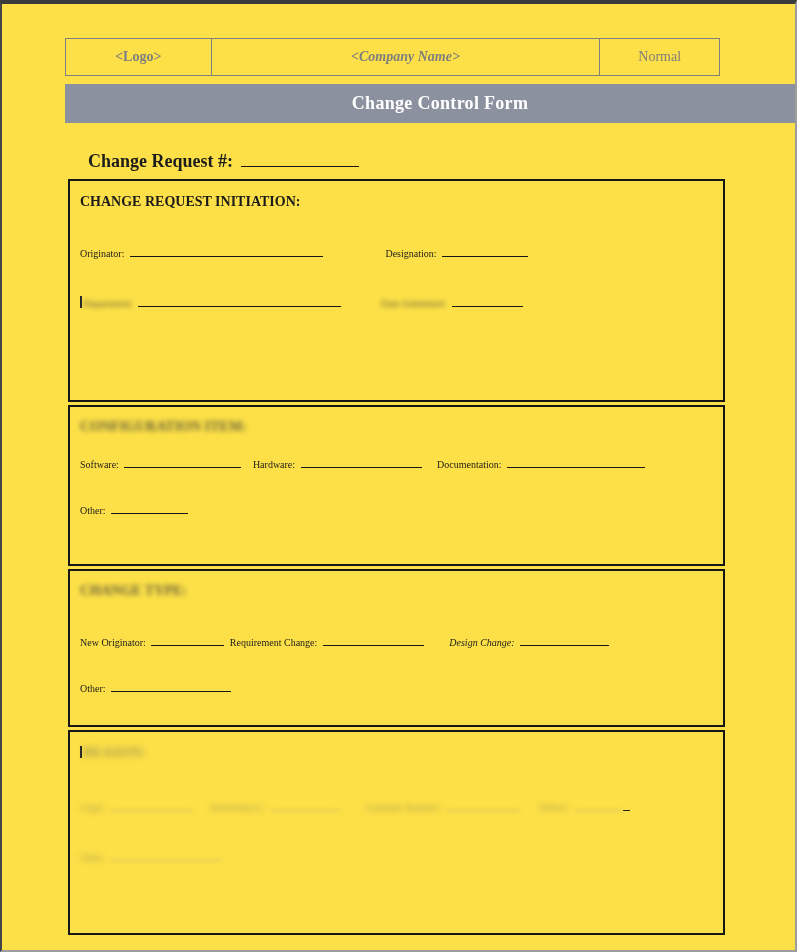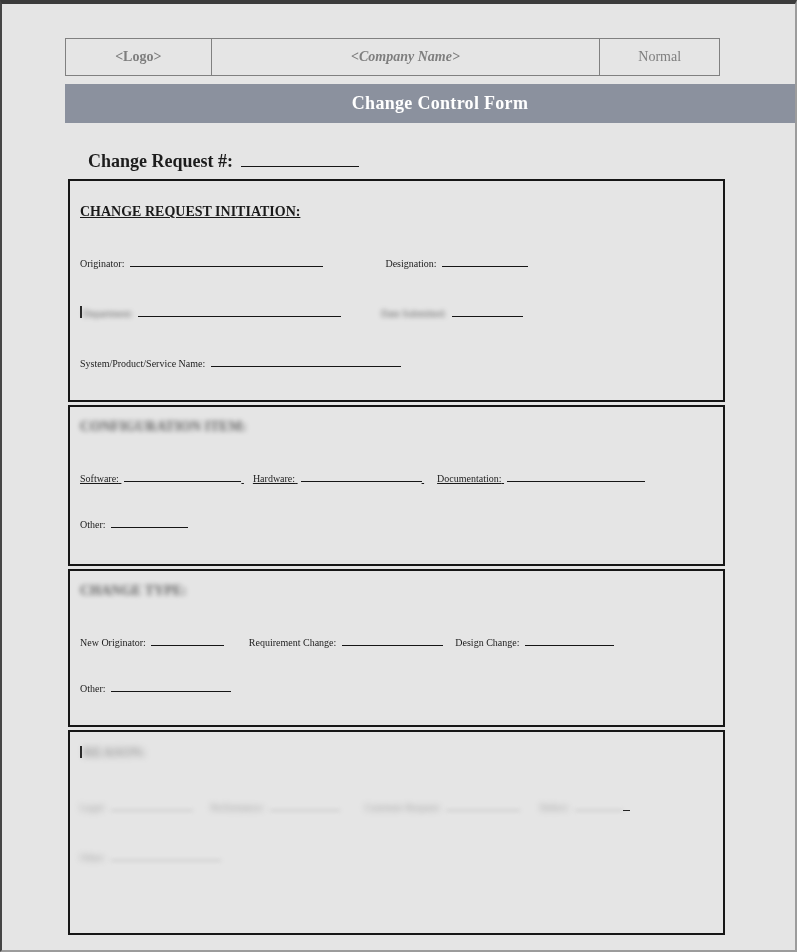--- a/index.html
+++ b/index.html
@@ -1,20 +1,20 @@
 <!DOCTYPE html>
 <html><head>
 <meta charset="utf-8">
 <style>
   html,body{margin:0;padding:0;background:#fff;}
   .page{
     position:relative;
     width:797px;height:952px;
     box-sizing:border-box;
-    background:#e5e5e5;
+    background:#fde047;
     border-top:4px solid #3b3b3b;
     border-left:2px solid #454545;
     border-right:2px solid #9c9c9c;
     border-bottom:2px solid #9c9c9c;
     font-family:"Liberation Serif","DejaVu Serif",serif;
     color:#1a1a1a;
     overflow:hidden;
   }
   
   .hdr-table{
@@ -55,21 +55,21 @@
     box-sizing:border-box;
     border:2px solid #161616;
     padding:0 14px 0 10px;
     overflow:hidden;
   }
   .s1{margin-top:7px;height:223px;}
   .s2{height:161px;}
   .s3{height:158px;}
   .s4{height:205px;}
   .sec-title{font-size:14px;font-weight:bold;white-space:nowrap;}
-  .s1 .sec-title{margin-top:23px;text-decoration:underline;}
+  .s1 .sec-title{margin-top:13px;}
   .s2 .sec-title,.s3 .sec-title{margin-top:12px;}
   .s4 .sec-title{margin-top:13px;}
   .row{font-size:10px;white-space:nowrap;}
   .label{color:#1c1c1c;}
   .line{
     display:inline-block;
     border-bottom:1.5px solid #161616;
     height:13px;
     margin-left:3px;
   }
@@ -113,50 +113,46 @@
       <span class="line" style="width:193px;"></span>
       <span class="label" style="margin-left:60px;">Designation:</span>
       <span class="line" style="width:86px;"></span>
     </div>
     <div class="row" style="margin-top:34px;">
       <span class="tick"></span><span class="label blur1">Department:</span>
       <span class="line" style="width:203px;"></span>
       <span class="label blur1" style="margin-left:37px;">Date Submitted:</span>
       <span class="line" style="width:71px;"></span>
     </div>
-    <div class="row" style="margin-top:34px;">
-      <span class="label">System/Product/Service Name:</span>
-      <span class="line" style="width:190px;"></span>
-    </div>
   </div>
 
   <div class="section s2">
     <div class="sec-title"><span class="blur1">CONFIGURATION ITEM:</span></div>
-    <div class="row" style="margin-top:33px;text-decoration:underline;">
+    <div class="row" style="margin-top:19px;">
       <span class="label">Software:</span>
       <span class="line" style="width:117px;"></span>
       <span class="label" style="margin-left:9px;">Hardware:</span>
       <span class="line" style="width:121px;"></span>
       <span class="label" style="margin-left:13px;">Documentation:</span>
       <span class="line" style="width:138px;"></span>
     </div>
     <div class="row" style="margin-top:30px;">
       <span class="label">Other:</span>
       <span class="line" style="width:77px;"></span>
     </div>
   </div>
 
   <div class="section s3">
     <div class="sec-title"><span class="blur1">CHANGE TYPE:</span></div>
     <div class="row" style="margin-top:33px;">
       <span class="label">New Originator:</span>
       <span class="line" style="width:73px;"></span>
-      <span class="label" style="margin-left:22px;">Requirement Change:</span>
+      <span class="label" style="margin-left:3px;">Requirement Change:</span>
       <span class="line" style="width:101px;"></span>
-      <span class="label" style="margin-left:10px;">Design Change:</span>
+      <span class="label" style="margin-left:23px;font-style:italic;">Design Change:</span>
       <span class="line" style="width:89px;"></span>
     </div>
     <div class="row" style="margin-top:30px;">
       <span class="label">Other:</span>
       <span class="line" style="width:120px;"></span>
     </div>
   </div>
 
   <div class="section s4">
     <div class="sec-title">

